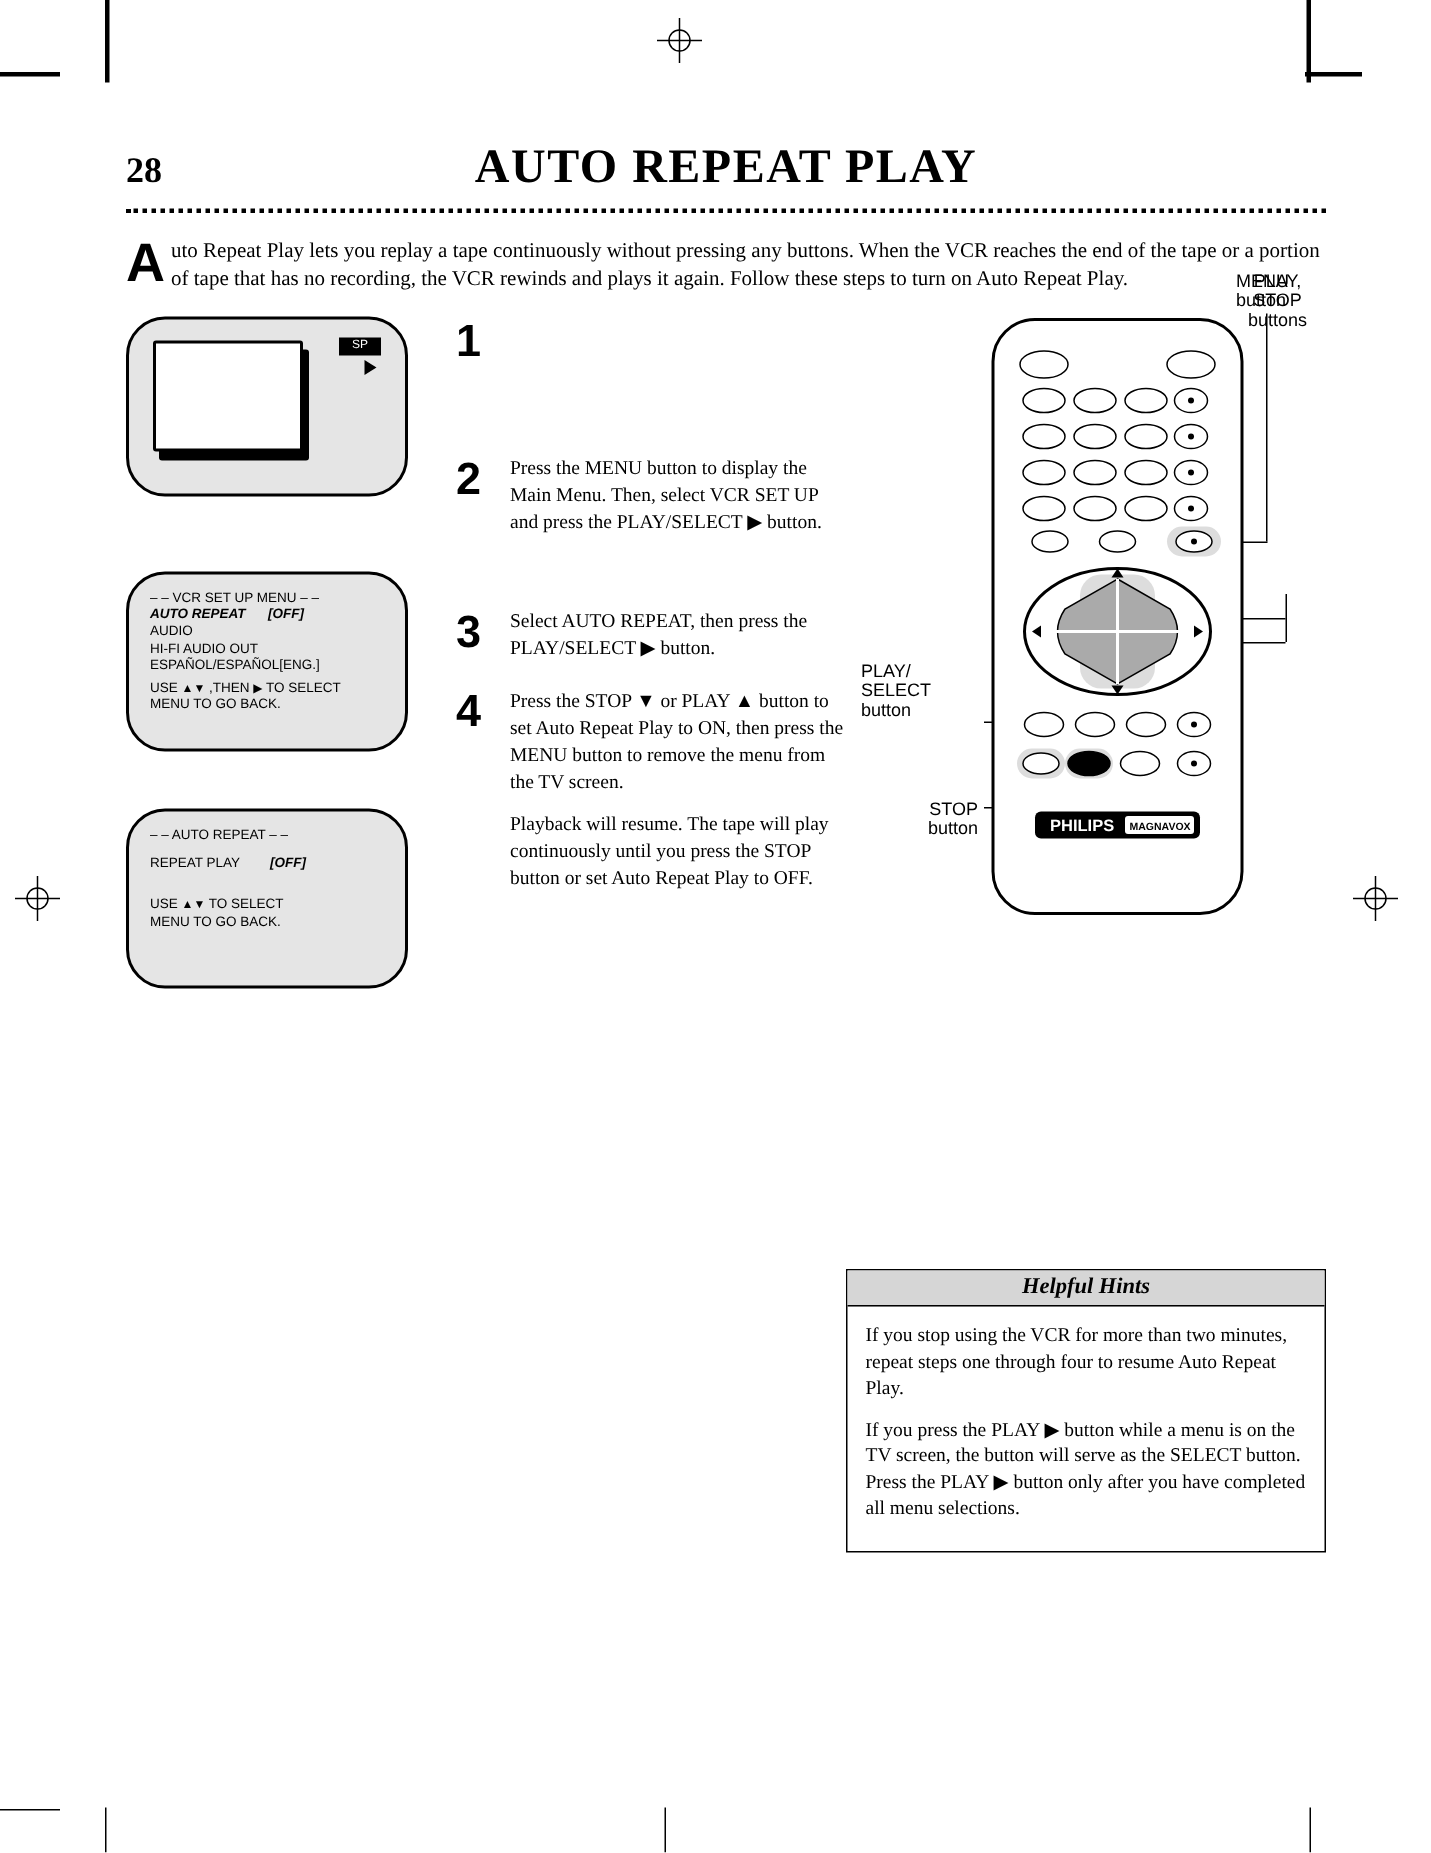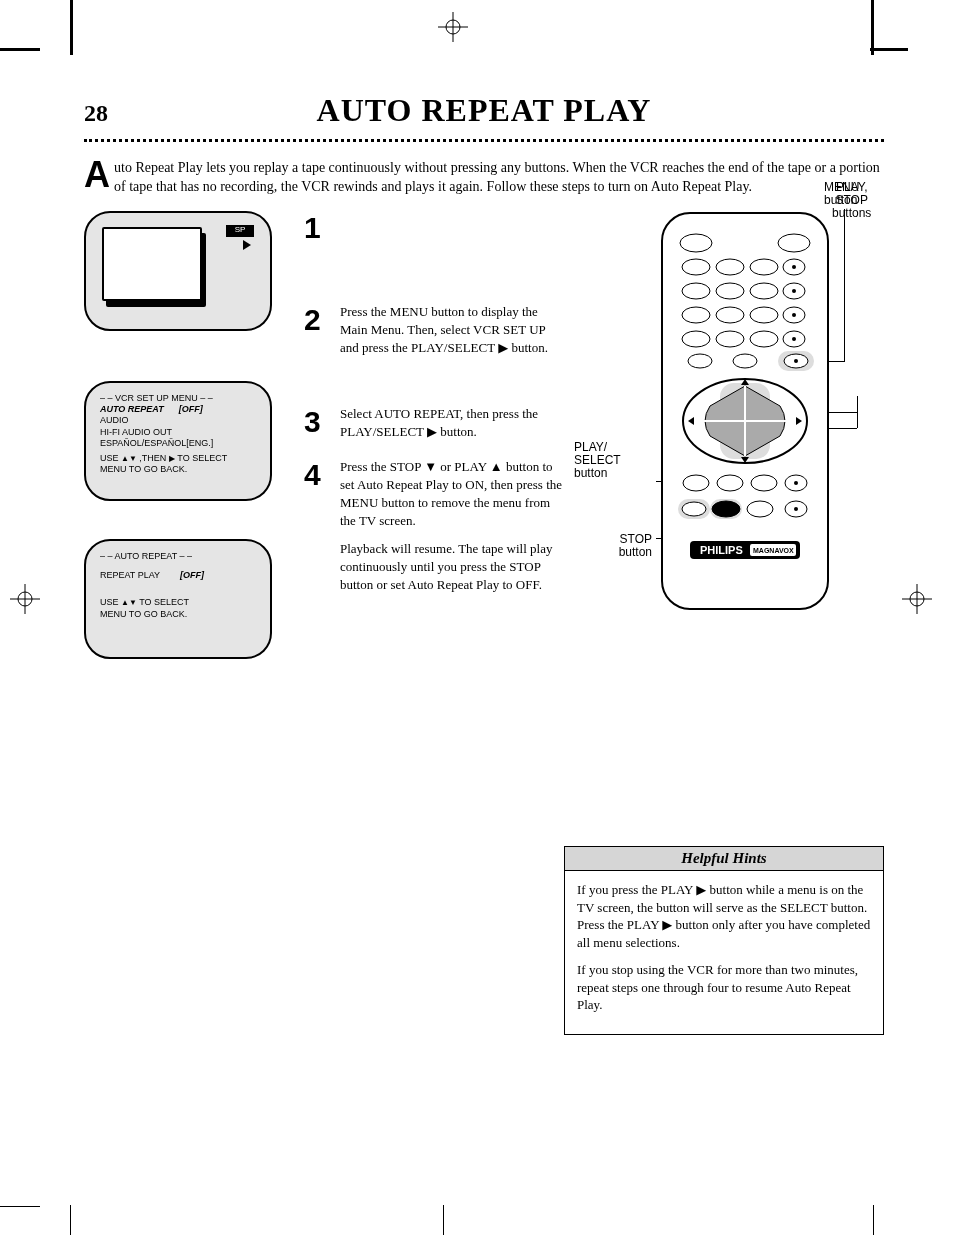--- a/index.html
+++ b/index.html
@@ -380,18 +380,18 @@
         </svg>
 
       </div>
     </div>
 
   </div>
 
   <div class="hint-box">
     <div class="hint-head">Helpful Hints</div>
     <div class="hint-body">
+      <p>If you stop using the VCR for more than two minutes, repeat steps one through four to resume Auto Repeat Play.</p>
       <p>If you press the PLAY ▶ button while a menu is on the TV screen, the button will serve as the SELECT button. Press the PLAY ▶ button only after you have completed all menu selections.</p>
-      <p>If you stop using the VCR for more than two minutes, repeat steps one through four to resume Auto Repeat Play.</p>
     </div>
   </div>
 
 </div>
 
 </body></html>

